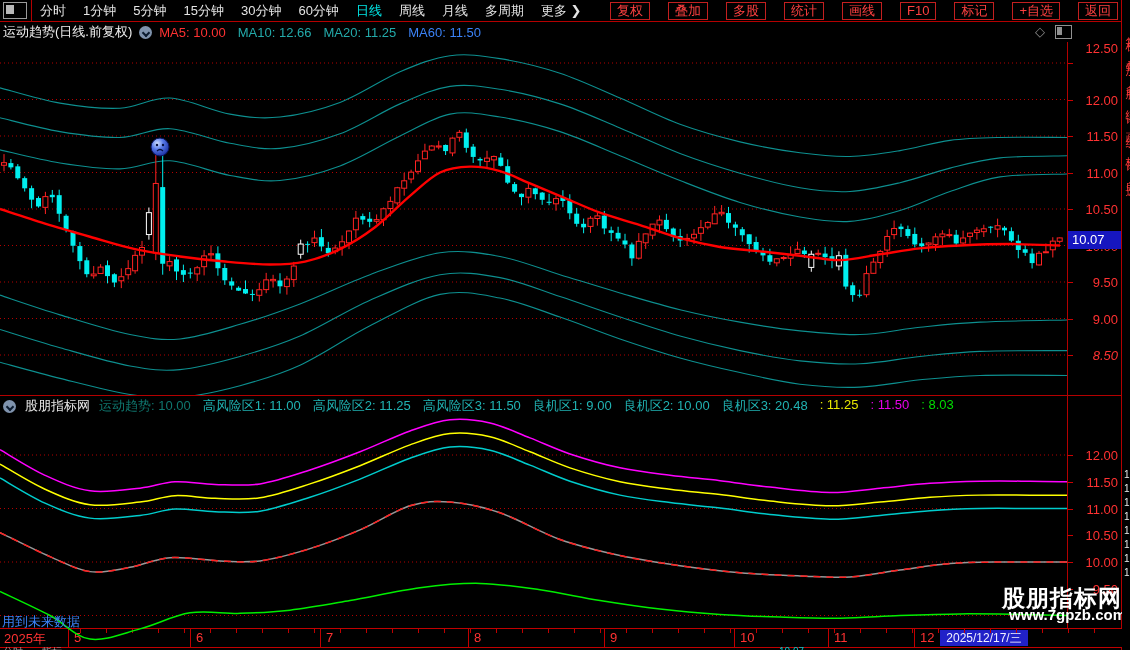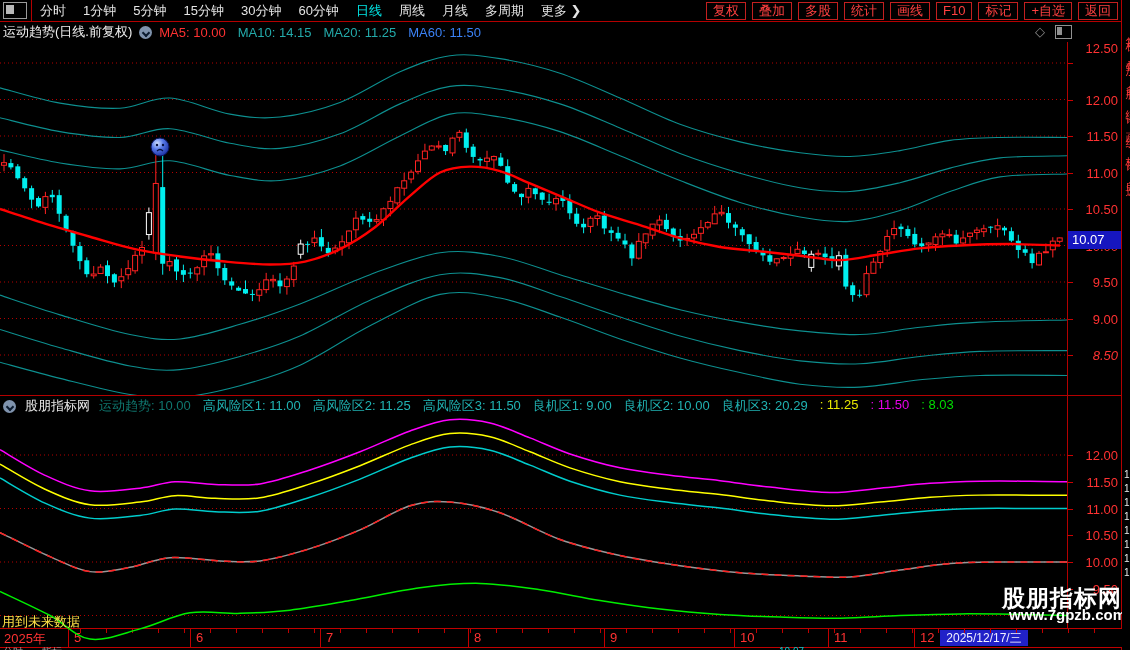--- a/index.html
+++ b/index.html
@@ -7,21 +7,21 @@
           font-family:"Liberation Sans","DejaVu Sans",sans-serif;-webkit-font-smoothing:antialiased;}
   .abs{position:absolute;}
   
   .toolbar{left:0;top:0;width:1130px;height:21px;border-bottom:1px solid #b40000;background:#000;}
   .winicon{left:3px;top:2px;width:22px;height:15px;border:1px solid #9a9a9a;}
   .winicon .half{position:absolute;left:2px;top:2px;width:8px;height:9px;background:#b8b8b8;}
   .tb-sep{left:31px;top:0;width:1px;height:21px;background:#b40000;}
   .tabs{left:40px;top:0;height:21px;display:flex;align-items:center;gap:17px;font-size:13px;color:#e4e4e4;white-space:nowrap;}
   .tabs .tab{cursor:default;}
   .tabs .tab.active{color:#00e5e5;}
-  .rbtns{top:2px;right:12px;display:flex;gap:6px;}
+  .rbtns{top:2px;right:12px;display:flex;gap:18px;}
   .rbtn{border:1px solid #c31f1f;color:#ff4040;font-size:13px;padding:0 6px;height:16px;line-height:16px;background:#000;}
   
   .titlerow{left:3px;top:23px;height:18px;display:flex;align-items:center;gap:7px;font-size:13px;white-space:nowrap;}
   .stockname{color:#efefef;}
   .chev-circle{width:13px;height:13px;border-radius:50%;background:#7f93ad;position:relative;flex:0 0 auto;}
   .chev-circle:after{content:"";position:absolute;left:3.5px;top:4px;width:4px;height:4px;border-right:2px solid #0c1c30;border-bottom:2px solid #0c1c30;transform:rotate(45deg);}
   .legend{display:flex;gap:12px;text-align:center;}
   .row2icons{top:24px;left:1035px;display:flex;gap:10px;color:#909090;font-size:13px;}
   .splitico{width:15px;height:12px;border:1px solid #909090;position:relative;top:1px;}
   .splitico:after{content:"";position:absolute;left:1px;top:1px;width:5px;height:8px;background:#909090;}
@@ -37,21 +37,21 @@
   .indtitle{color:#e8e8e8;}
   
   .axisbar{left:0;top:628px;width:1122px;height:18px;border-top:1px solid #c00000;border-bottom:1px solid #c00000;background:#000;}
   .yearbox{position:absolute;left:4px;top:1px;color:#ff3232;font-size:13px;}
   .yeardiv{position:absolute;left:68px;top:0;width:1px;height:18px;background:#c00000;}
   .mdiv{position:absolute;top:0;width:1px;height:18px;background:#c00000;}
   .mlabel{position:absolute;top:1px;color:#ff3232;font-size:13px;}
   .mtick{position:absolute;top:0;width:1px;height:4px;background:#c00000;}
   .datebox{position:absolute;top:1px;height:16px;background:#2121c8;color:#f0f0ff;font-size:12px;line-height:16px;text-align:center;}
   
-  .futurenote{left:2px;top:613px;color:#fde047;font-size:13px;}
+  .futurenote{left:2px;top:613px;color:#3b82f6;font-size:13px;}
   .wm1{right:8px;top:583px;color:#fff;font-size:23px;font-weight:bold;letter-spacing:1px;}
   .wm2{right:4px;top:606px;color:#fff;font-size:15px;font-weight:bold;}
   .bstrip{left:0;top:647px;width:1122px;height:3px;overflow:hidden;}
   .bfrag{position:absolute;top:0;font-size:10px;line-height:10px;}
   
   .sidebar{left:1122px;top:0;width:8px;height:650px;overflow:hidden;background:#000;}
   .sidetext{position:absolute;left:1px;top:28px;writing-mode:vertical-rl;text-orientation:upright;color:#ff3a3a;font-size:11px;letter-spacing:4px;white-space:nowrap;}
   .sidedigits{position:absolute;left:2px;top:468px;color:#e8e8e8;font-size:10px;line-height:14px;}
   svg{display:block;}
 </style>
@@ -89,21 +89,21 @@
         <span class="rbtn">+自选</span>
         <span class="rbtn">返回</span>
       </div>
   </div>
 
   <div class="abs titlerow">
     <span class="stockname">运动趋势(日线.前复权)</span>
     <span class="chev-circle"></span>
     <span class="legend" id="maLegend">
         <span style="color: rgb(255, 50, 50);">MA5: 10.00</span>
-        <span style="color: rgb(35, 170, 170);">MA10: 14.15</span>
+        <span style="color: rgb(35, 170, 170);">MA10: 12.66</span>
         <span style="color: rgb(35, 170, 170);">MA20: 11.25</span>
         <span style="color: #3b82f6;">MA60: 11.50</span>
       </span>
   </div>
   <div class="abs row2icons">
     <span>◇</span>
     <span class="splitico"></span>
   </div>
 
   <svg class="abs" id="mainSvg" style="left:0;top:42px;" width="1067" height="353">
@@ -474,21 +474,21 @@
   <div class="abs indhead">
     <span class="chev-circle"></span>
     <span class="indtitle">股朋指标网</span>
     <span class="legend" id="indLegend">
         <span style="color: #0f766e;">运动趋势: 10.00</span>
         <span style="color: rgb(32, 178, 178);">高风险区1: 11.00</span>
         <span style="color: rgb(32, 178, 178);">高风险区2: 11.25</span>
         <span style="color: rgb(32, 178, 178);">高风险区3: 11.50</span>
         <span style="color: rgb(32, 178, 178);">良机区1: 9.00</span>
         <span style="color: rgb(32, 178, 178);">良机区2: 10.00</span>
-        <span style="color: rgb(32, 178, 178);">良机区3: 20.29</span>
+        <span style="color: rgb(32, 178, 178);">良机区3: 20.48</span>
         <span style="color: rgb(232, 232, 0);">: 11.25</span>
         <span style="color: rgb(232, 0, 232);">: 11.50</span>
         <span style="color: rgb(0, 221, 0);">: 8.03</span>
       </span>
   </div>
 
   <div class="abs axisbar" id="axisbar">
     <span class="yearbox">2025年</span>
     <span class="yeardiv"></span>
     <span class="datebox" id="datebox" style="left: 940px; width: 88px;">2025/12/17/三</span>

